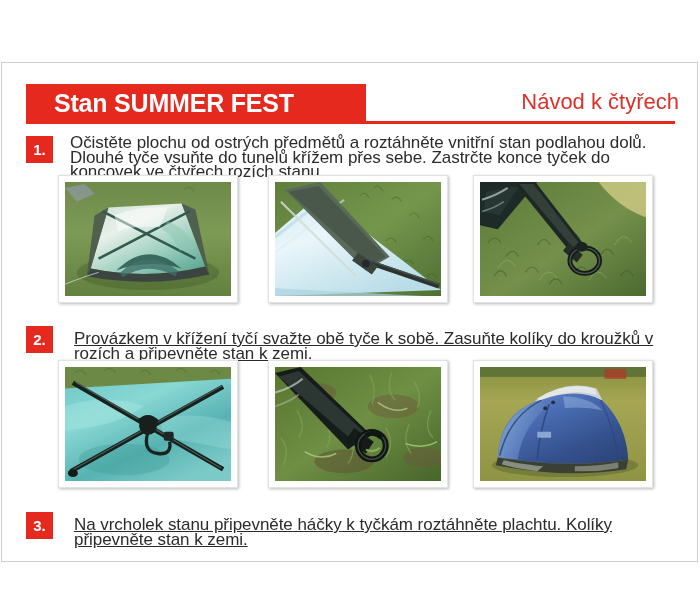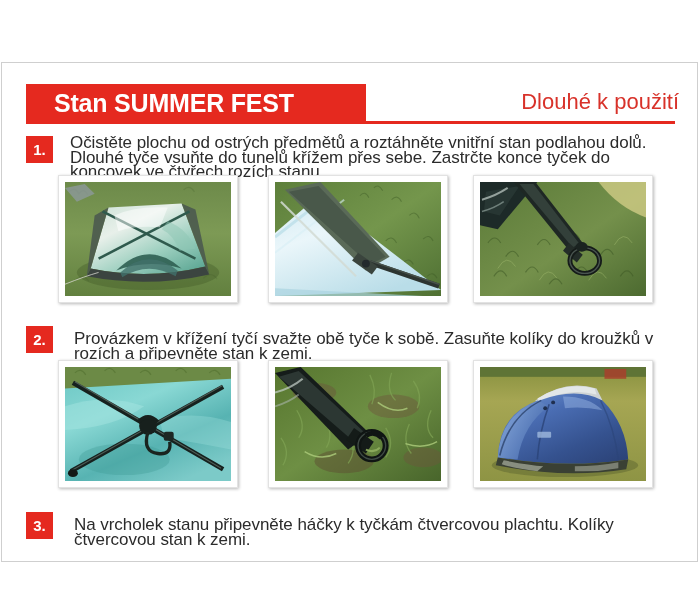--- a/index.html
+++ b/index.html
@@ -105,20 +105,21 @@
     top: 0px;
     width: 608px;
     font-size: 17px;
     color: #2b2b2b;
     line-height: 14.5px;
     letter-spacing: -0.05px;
   }
   .step-2 .step-text, .step-3 .step-text {
     left: 72px;
     top: 6px;
+    text-decoration: underline;
   }
 
   
   .photo-row {
     position: absolute;
     left: 0;
     width: 697px;
     height: 136px;
   }
   .row-1 { top: 112px; }
@@ -150,21 +151,21 @@
 </head>
 <body>
 
 <div class="page">
   <div class="sheet">
 
     <div class="header">
       <div class="title-bar">
         <div class="title-text">Stan SUMMER FEST</div>
       </div>
-      <div class="subtitle">Dlouhé k použití</div>
+      <div class="subtitle">Návod k čtyřech</div>
       <div class="header-rule"></div>
     </div>
 
     <div class="step step-1">
       <div class="badge">1.</div>
       <div class="step-text">Očistěte plochu od ostrých předmětů a roztáhněte vnitřní stan podlahou dolů. Dlouhé tyče vsuňte do tunelů křížem přes sebe. Zastrčte konce tyček do koncovek ve čtyřech rozích stanu.</div>
     </div>
 
     <div class="photo-row row-1">
 
@@ -473,17 +474,17 @@
             <circle cx="74" cy="36" r="2" fill="#1f2f4f"></circle>
             <circle cx="66" cy="42" r="2" fill="#1f2f4f"></circle>
           </svg>
         </div>
 
       </div>
     </div>
 
     <div class="step step-3">
       <div class="badge">3.</div>
-      <div class="step-text">Na vrcholek stanu připevněte háčky k tyčkám čtvercovou plachtu. Kolíky čtvercovou stan k zemi.</div>
+      <div class="step-text">Na vrcholek stanu připevněte háčky k tyčkám roztáhněte plachtu. Kolíky připevněte stan k zemi.</div>
     </div>
 
   </div>
 </div>
 
 </body></html>

